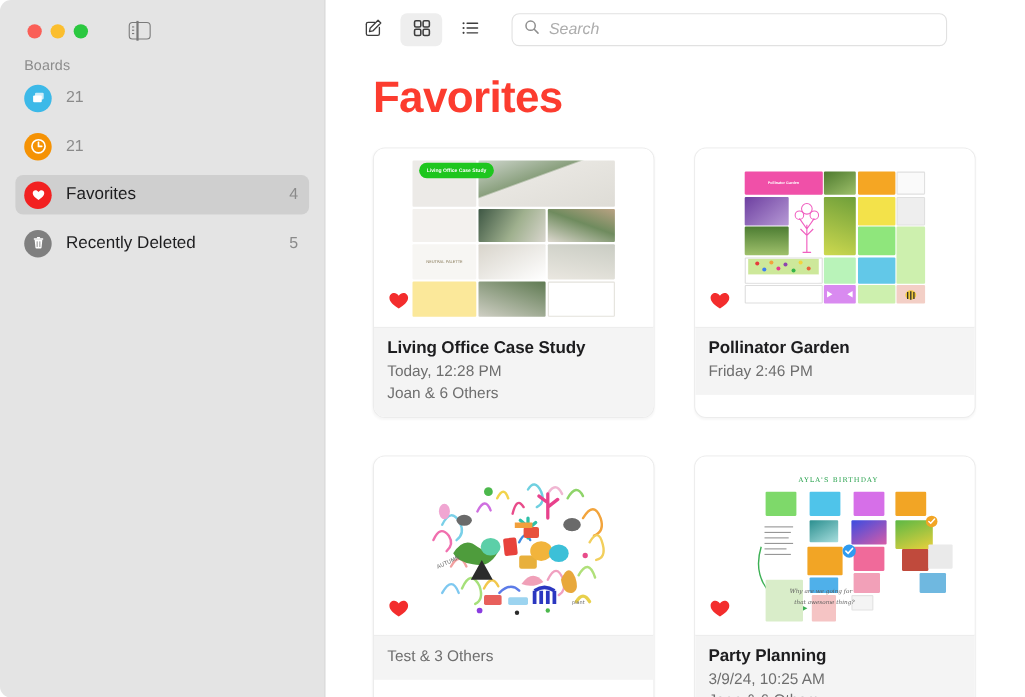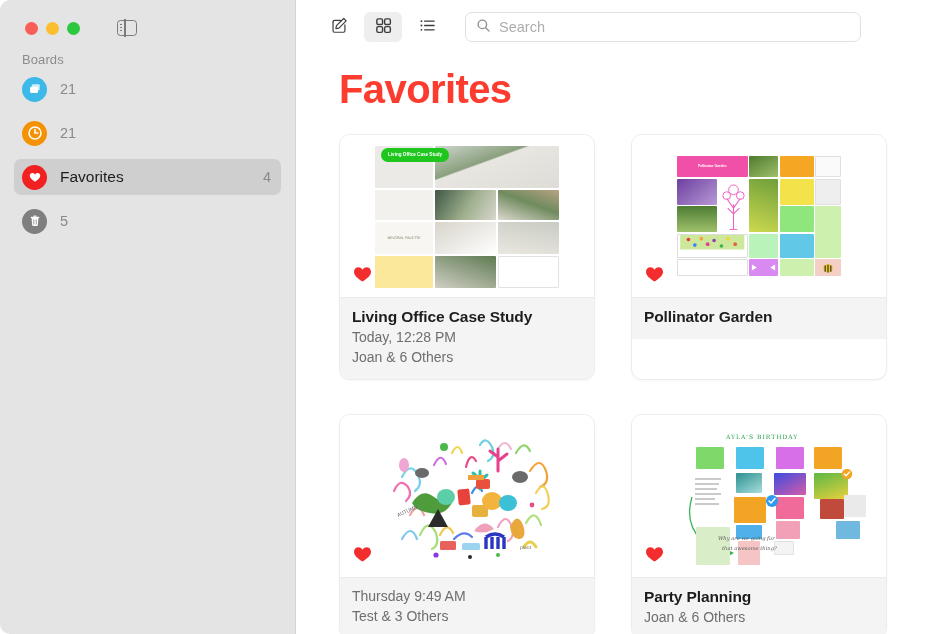--- a/index.html
+++ b/index.html
@@ -129,20 +129,21 @@
     flex: 1 1 auto;
     height: 30px;
     border: 1px solid #e1e1e1;
     border-radius: 7px;
     background: #fff;
     display: flex;
     align-items: center;
     padding: 0 10px;
     gap: 8px;
     max-width: 396px;
+    font-style: italic;
   }
   .search-text {
     font-size: 14.5px;
     color: #adadad;
   }
 
   .page-title {
     font-size: 40px;
     font-weight: bold;
     color: #fc3c2f;
@@ -327,20 +328,21 @@
 
       <div class="nav-item">
         <span class="nav-icon" style="background:#7f7f7f">
           <svg width="14" height="14" viewBox="0 0 16 16">
             <path d="M4 4.6h8l-.8 8.1a1.1 1.1 0 0 1-1.1 1H5.9a1.1 1.1 0 0 1-1.1-1z" fill="#fff"></path>
             <rect x="3" y="3" width="10" height="1.5" rx="0.7" fill="#fff"></rect>
             <rect x="6.3" y="1.6" width="3.4" height="1.6" rx="0.7" fill="#fff"></rect>
             <path d="M6.6 6.6v5M9.4 6.6v5" stroke="#7f7f7f" stroke-width="0.9" stroke-linecap="round"></path>
           </svg>
         </span>
+        <span class="nav-label">Recently Deleted</span>
         <span class="nav-count">5</span>
       </div>
 
     </div>
   </div>
 
   <div class="main">
 
     <div class="toolbar">
 
@@ -487,20 +489,21 @@
             </div>
           </div>
           <span class="fav-heart">
             <svg width="21" height="20" viewBox="0 0 16 16">
               <path d="M8 14C4.2 11.3 1.2 9.2 1.2 6.1 1.2 4.1 2.7 2.6 4.7 2.6c1.2 0 2.3.6 3.3 2 1-1.4 2.1-2 3.3-2 2 0 3.5 1.5 3.5 3.5 0 3.1-3 5.2-6.8 7.9z" fill="#f32d2d"></path>
             </svg>
           </span>
         </div>
         <div class="meta">
           <div class="meta-title">Pollinator Garden</div>
+          <div class="meta-sub">Friday 2:46 PM</div>
         </div>
       </div>
 
       <div class="card">
         <div class="thumb">
           <div class="thumb-inner">
             <div class="t3">
               <svg viewBox="0 0 175 130" width="175" height="130">
                 <g stroke-linecap="round" fill="none" stroke-width="2.2">
                   <path d="M14 60 q6 -14 14 -4 q5 8 -2 14" stroke="#f06fae"></path>
@@ -556,21 +559,20 @@
               </svg>
             </div>
           </div>
           <span class="fav-heart">
             <svg width="21" height="20" viewBox="0 0 16 16">
               <path d="M8 14C4.2 11.3 1.2 9.2 1.2 6.1 1.2 4.1 2.7 2.6 4.7 2.6c1.2 0 2.3.6 3.3 2 1-1.4 2.1-2 3.3-2 2 0 3.5 1.5 3.5 3.5 0 3.1-3 5.2-6.8 7.9z" fill="#f32d2d"></path>
             </svg>
           </span>
         </div>
         <div class="meta">
-          <div class="meta-sub">Thursday 9:49 AM</div>
           <div class="meta-sub">Test &amp; 3 Others</div>
         </div>
       </div>
 
       <div class="card">
         <div class="thumb">
           <div class="thumb-inner">
             <div class="t4">
               <div class="hw-title">AYLA'S BIRTHDAY</div>
 
@@ -621,19 +623,20 @@
             </div>
           </div>
           <span class="fav-heart">
             <svg width="21" height="20" viewBox="0 0 16 16">
               <path d="M8 14C4.2 11.3 1.2 9.2 1.2 6.1 1.2 4.1 2.7 2.6 4.7 2.6c1.2 0 2.3.6 3.3 2 1-1.4 2.1-2 3.3-2 2 0 3.5 1.5 3.5 3.5 0 3.1-3 5.2-6.8 7.9z" fill="#f32d2d"></path>
             </svg>
           </span>
         </div>
         <div class="meta">
           <div class="meta-title">Party Planning</div>
+          <div class="meta-sub">3/9/24, 10:25 AM</div>
           <div class="meta-sub">Joan &amp; 6 Others</div>
         </div>
       </div>
 
     </div>
   </div>
 </div>
 
 </body></html>

